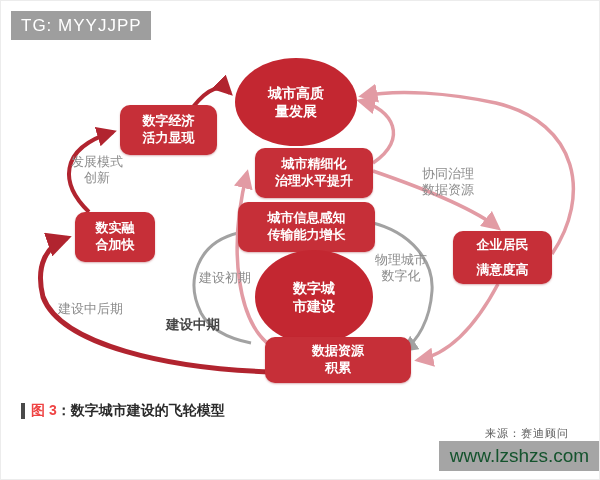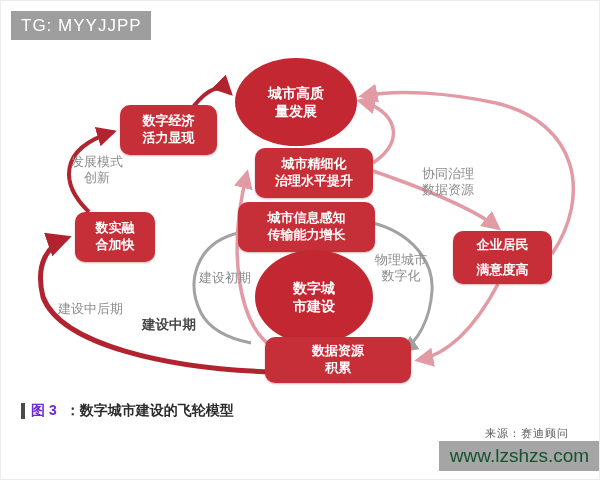--- a/index.html
+++ b/index.html
@@ -24,27 +24,27 @@
     position:absolute;z-index:3;color:#ffffff;font-weight:bold;
     display:flex;flex-direction:column;align-items:center;justify-content:center;
     text-align:center;line-height:1.3;font-size:13px;
   }
   .node.box{background:#c62f38;border-radius:10px;box-shadow:0 1px 2px rgba(150,30,40,.35);}
   .node.ellipse{background:#c32731;border-radius:50%;font-size:14px;}
   .flabel{
     position:absolute;z-index:2;color:#8c8c8c;font-size:13px;line-height:1.25;
     text-align:center;white-space:nowrap;
   }
-  .flabel.strong{color:#474747;font-weight:bold;font-size:13.5px;}
+  .flabel.strong{color:#474747;font-weight:bold;font-size:13.5px;margin-left:24px;}
   .caption{
     position:absolute;left:20px;top:401px;z-index:4;font-size:14px;color:#2b2b2b;
     font-weight:bold;display:flex;align-items:center;
   }
   .caption .bar{display:inline-block;width:4px;height:16px;background:#4a4a4a;margin-right:6px;}
-  .caption .fig{color:#6d28d9;margin-right:9px;}
+  .caption .fig{color:#ef4444;margin-right:0;}
   .source{
     position:absolute;left:484px;top:389px;z-index:4;font-size:11px;color:#5a5a5a;
     font-family:Liberation Serif, serif;letter-spacing:1px;margin-top:36px;
   }
 </style>
 </head>
 <body>
 
 <div class="page">
 

